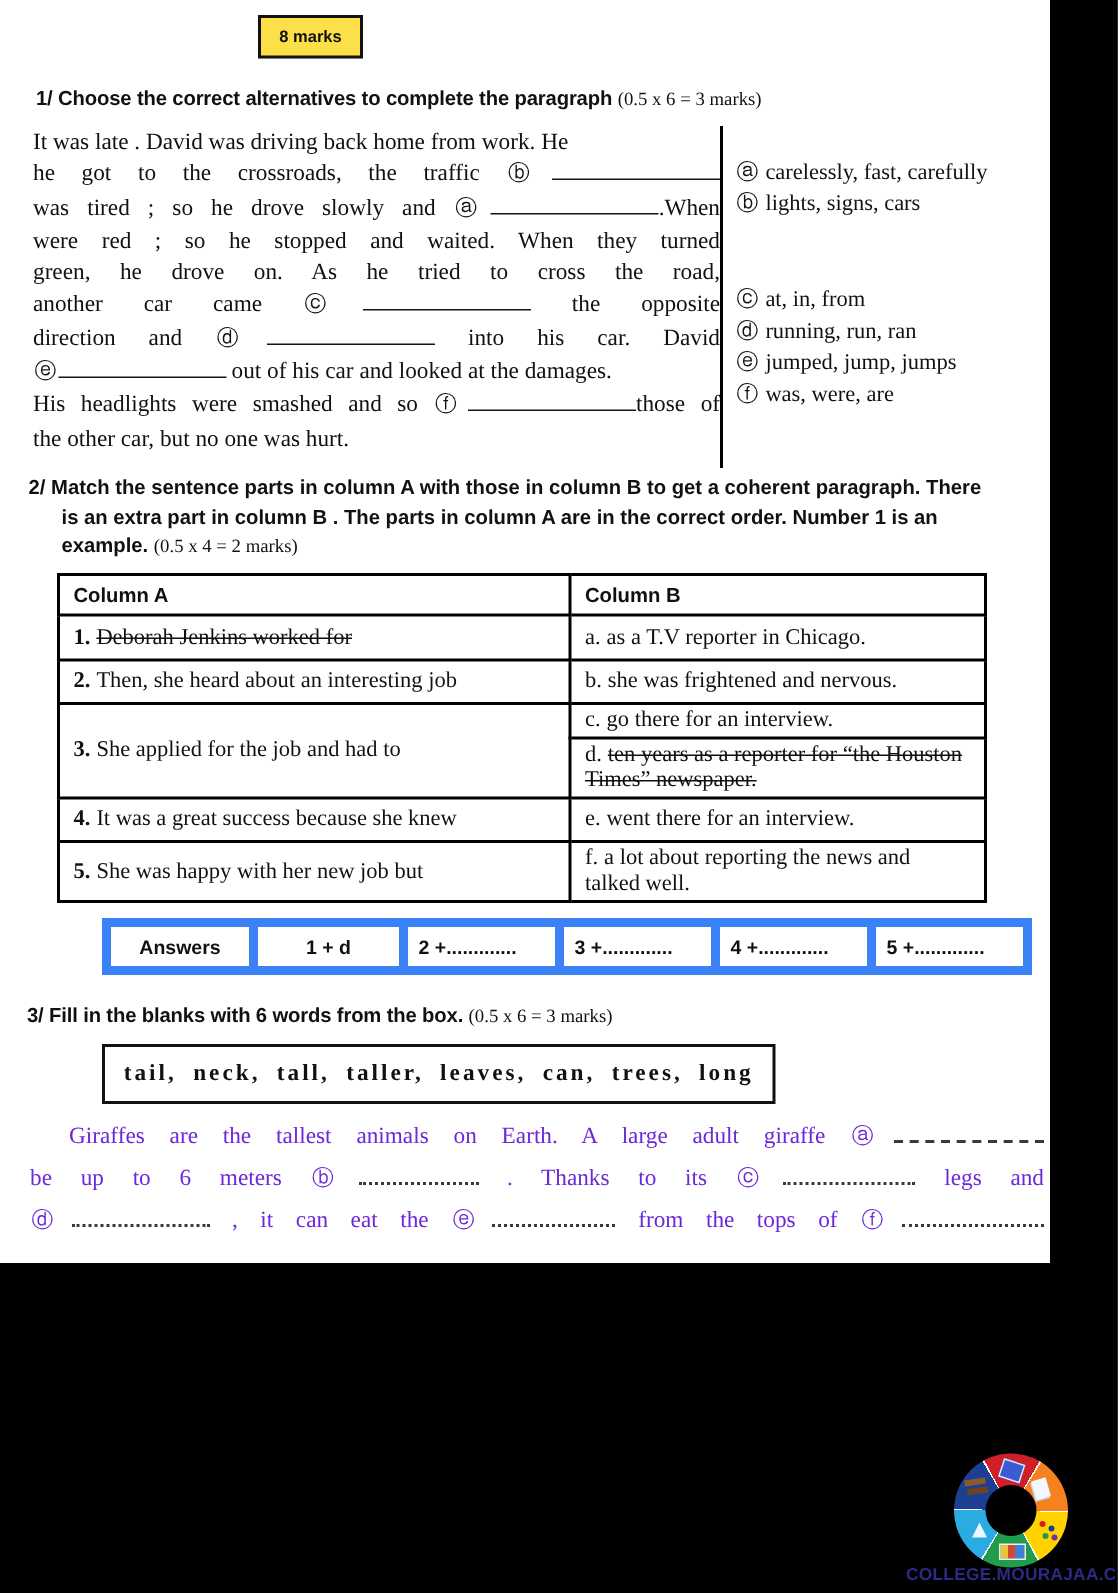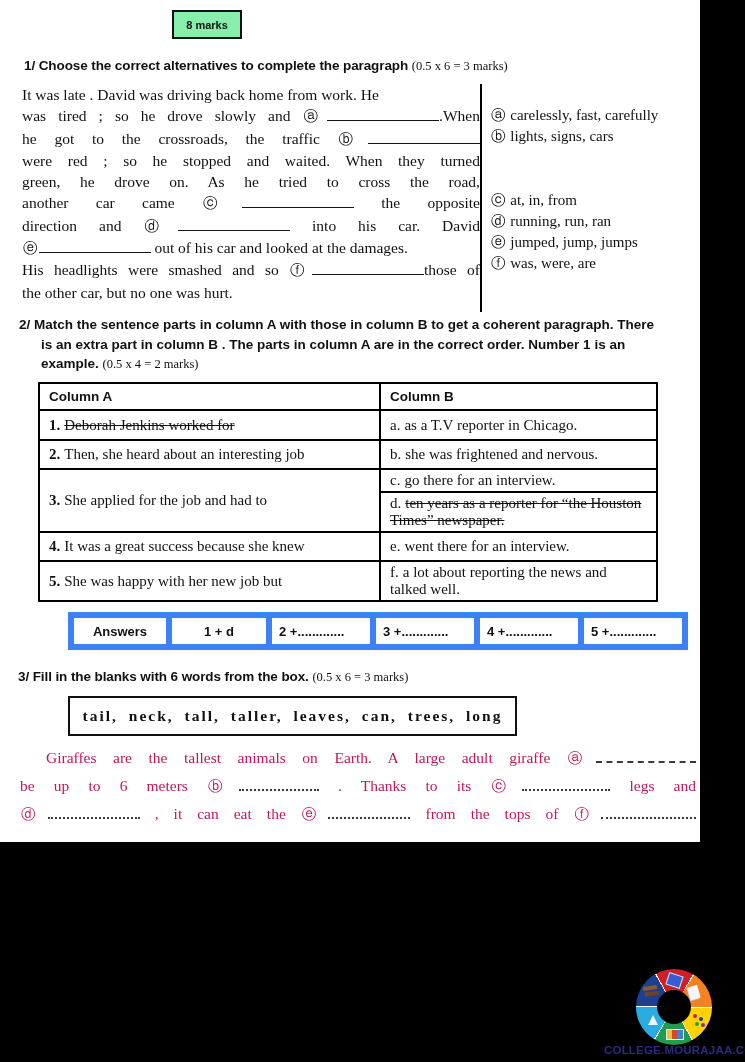--- a/index.html
+++ b/index.html
@@ -4,21 +4,21 @@
 <style>
   html,body{margin:0;padding:0;background:#000;}
   .stage{position:relative;width:745px;height:1062px;background:#000;overflow:hidden;
          font-family:"Liberation Serif",serif;color:#111;}
   .sheet{position:absolute;left:0;top:0;width:700px;height:842px;background:#fff;}
 
   
   .hdr-title{position:absolute;left:14px;top:11px;font-family:"Liberation Serif",serif;
              font-weight:bold;font-size:20px;letter-spacing:1px;}
   .marks-badge{position:absolute;left:172px;top:10px;width:66px;height:25px;border:2.5px solid #111;
-               background:#86efac;display:flex;align-items:center;justify-content:center;
+               background:#fde047;display:flex;align-items:center;justify-content:center;
                font-family:"Liberation Sans",sans-serif;font-weight:bold;font-size:11px;text-align:center;}
 
   
   .ex-heading{position:absolute;font-family:"Liberation Sans",sans-serif;font-weight:bold;
               font-size:13.5px;letter-spacing:-0.1px;white-space:nowrap;}
   .marks-note{font-family:"Liberation Serif",serif;font-weight:normal;font-size:12.5px;letter-spacing:0;}
 
   
   .ex1-body{position:absolute;left:22px;top:84px;width:676px;display:flex;}
   .ex1-para{width:458px;font-size:15.5px;line-height:21.3px;}
@@ -55,21 +55,21 @@
                  font-family:"Liberation Sans",sans-serif;font-weight:bold;font-size:13px;}
   .answers-table td{border:6px solid #3b82f6;height:26px;padding:0 7px;}
   .ans-0{width:78px;text-align:center;}
   .ans-1{width:80px;text-align:center;}
   .ans-c{width:84px;text-align:left;}
 
   
   .word-box{position:absolute;left:68px;top:696px;width:445px;height:36px;border:2px solid #111;
             display:flex;align-items:center;justify-content:center;font-weight:bold;font-size:15.5px;
             letter-spacing:2px;word-spacing:5px;}
-  .ex3-para{position:absolute;left:20px;top:744px;width:676px;font-size:15.5px;line-height:28px;color:#be185d;}
+  .ex3-para{position:absolute;left:20px;top:744px;width:676px;font-size:15.5px;line-height:28px;color:#6d28d9;}
   .ex3-para .rline{min-height:28px;}
 
   
   .logo-ring{position:absolute;left:636px;top:969px;width:76px;height:76px;border-radius:50%;}
   .logo-ring::after{content:"";position:absolute;inset:21px;background:#000;border-radius:50%;}
   .logo-icon{position:absolute;}
   .icon-geometry{left:31px;top:5px;width:13px;height:11px;background:#3b5bd0;border:1px solid #dfe6ff;transform:rotate(18deg);}
   .icon-paper{left:53px;top:17px;width:10px;height:13px;background:#f4f7ff;transform:rotate(-16deg);box-shadow:-1px 1px 0 #c7d3ee;}
   .icon-molecules{left:57px;top:45px;width:4px;height:4px;border-radius:50%;background:#d01f26;
                   box-shadow:6px 3px 0 #1c3f94,2px 8px 0 #1f9d4d,8px 9px 0 #7a2ea0;}
@@ -90,22 +90,22 @@
     </div>
 
     <div class="ex-heading" style="left:24px;top:58px;">
       <span>1/ Choose the correct alternatives to complete the paragraph</span>
       <span class="marks-note">(0.5 x 6 = 3 marks)</span>
     </div>
 
     <div class="ex1-body">
       <div class="ex1-para">
           <div class="rline"><span>It was late . David was driving back home from work. He</span></div>
+          <div class="rline just"><span>he got to the crossroads, the traffic </span><span class="circ">ⓑ</span><span class="blank solid" style="width: 112px;"></span></div>
           <div class="rline just"><span>was tired ; so he drove slowly and </span><span class="circ">ⓐ</span><span class="blank solid" style="width: 112px;"></span><span>.When</span></div>
-          <div class="rline just"><span>he got to the crossroads, the traffic </span><span class="circ">ⓑ</span><span class="blank solid" style="width: 112px;"></span></div>
           <div class="rline just"><span>were red ; so he stopped and waited. When they turned</span></div>
           <div class="rline just"><span>green, he drove on. As he tried to cross the road,</span></div>
           <div class="rline just"><span>another car came </span><span class="circ">ⓒ</span><span class="blank solid" style="width: 112px;"></span><span> the opposite</span></div>
           <div class="rline just"><span>direction and </span><span class="circ">ⓓ</span><span class="blank solid" style="width: 112px;"></span><span> into his car. David</span></div>
           <div class="rline"><span class="circ">ⓔ</span><span class="blank solid" style="width: 112px;"></span><span> out of his car and looked at the damages.</span></div>
           <div class="rline just"><span>His headlights were smashed and so </span><span class="circ">ⓕ</span><span class="blank solid" style="width: 112px;"></span><span>those of</span></div>
           <div class="rline"><span>the other car, but no one was hurt.</span></div>
         </div>
       <div class="ex1-divider"></div>
       <div class="ex1-opts">

